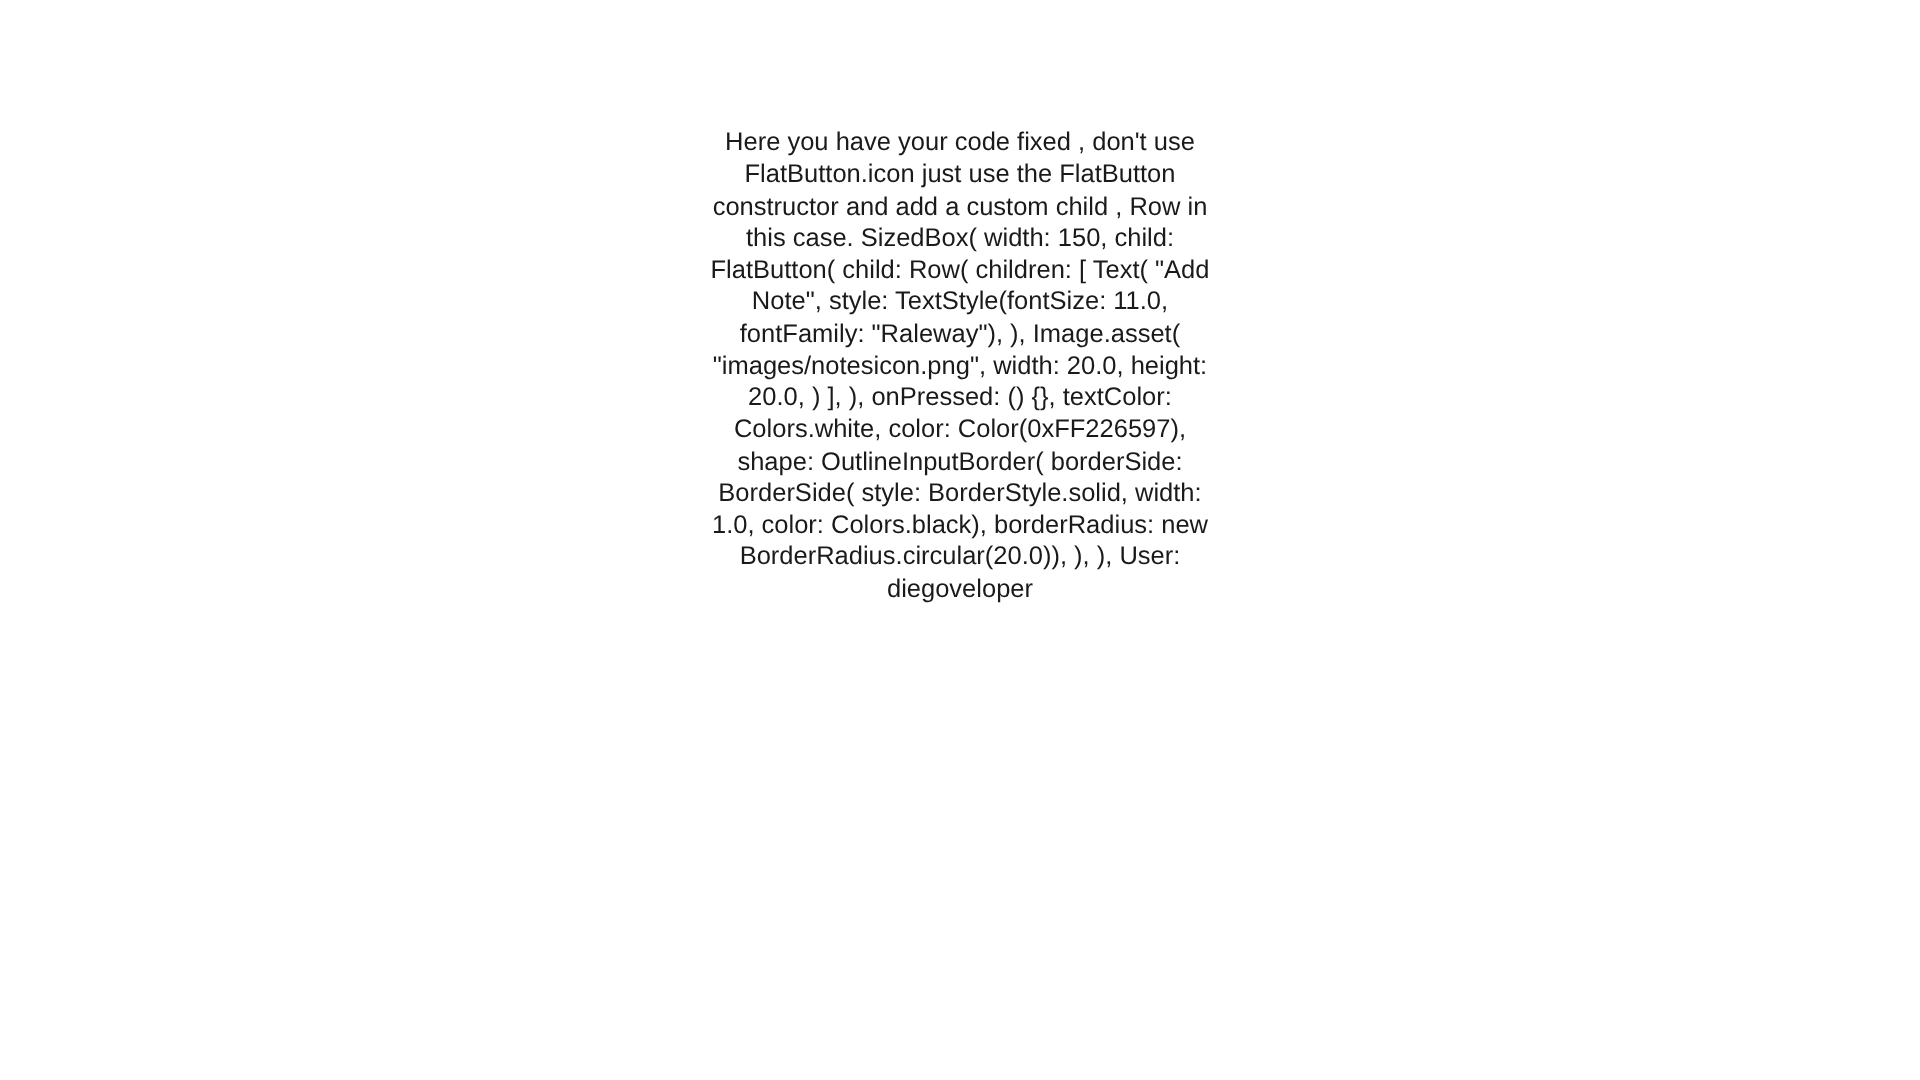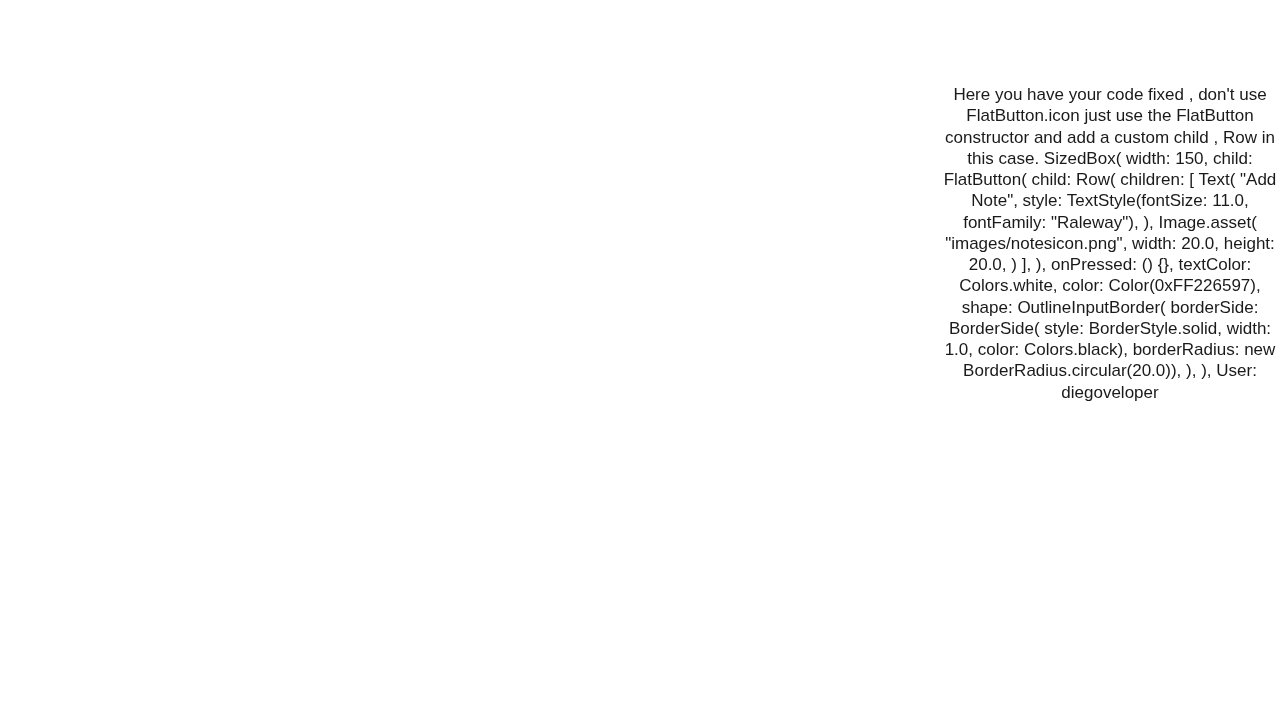--- a/index.html
+++ b/index.html
@@ -12,21 +12,21 @@
       height: 720px;
       font-family: Arial, Helvetica, sans-serif;
       background: #ffffff;
       color: #1a1a1a;
     }
     .wrap {
       width: 1280px;
       height: 720px;
       display: flex;
       align-items: flex-start;
-      justify-content: flex-end;
+      justify-content: center;
       padding-top: 84px;
       border-radius: 30px;
     }
     .block {
       width: 340px;
       text-align: center;
       font-size: 17px;
       line-height: 1.25;
     }
   </style>

